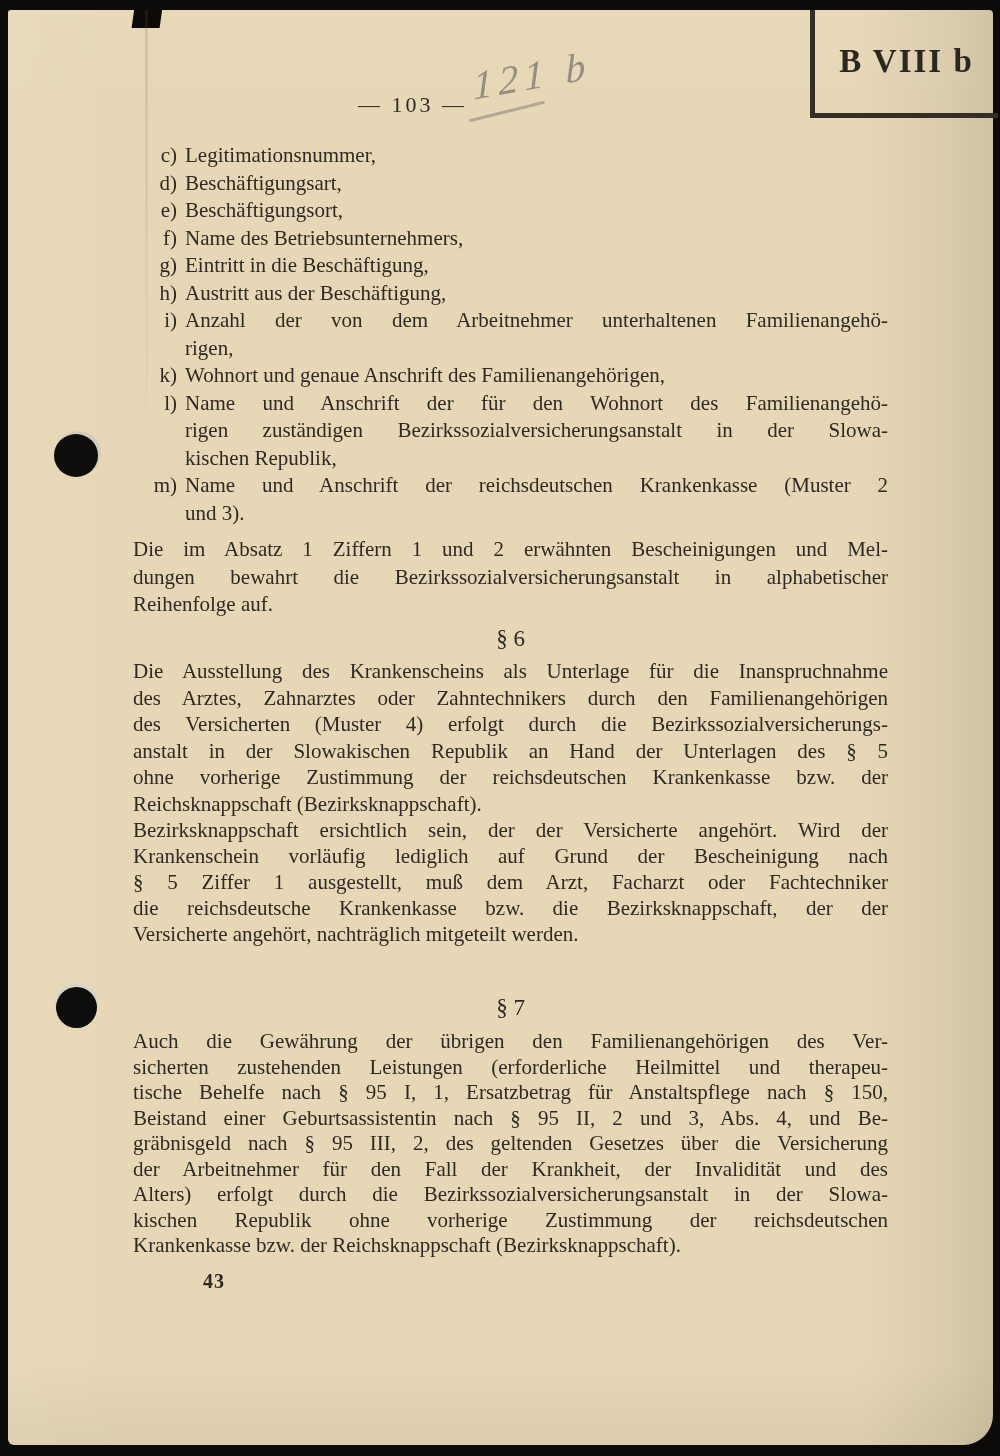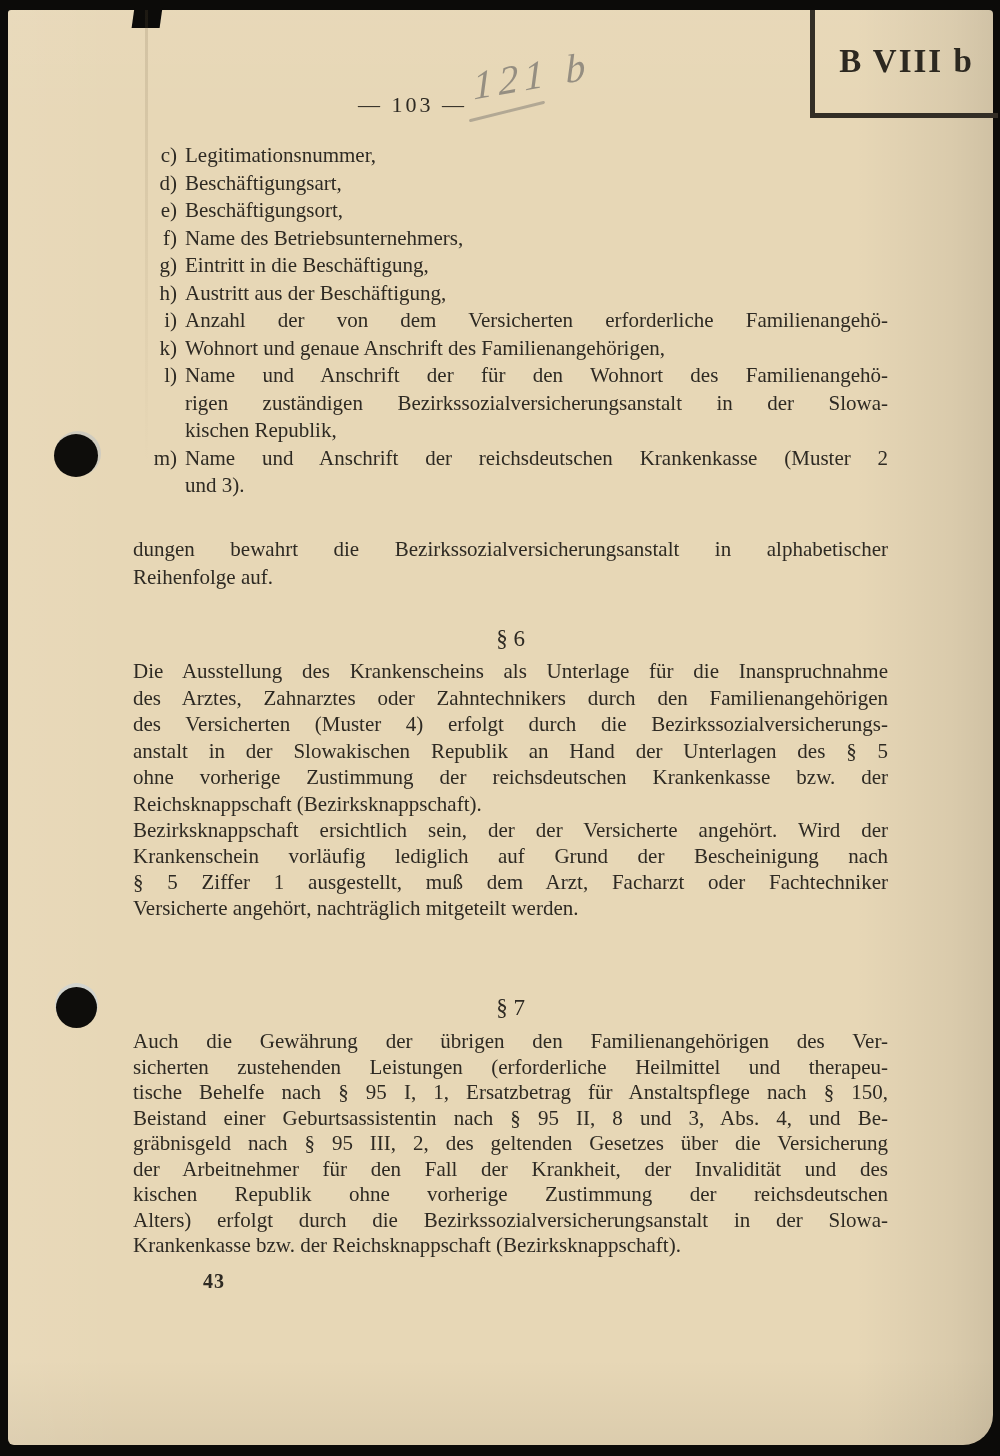--- a/index.html
+++ b/index.html
@@ -92,68 +92,71 @@
       <div class="li">
         <span class="lbl">g)</span>
         <div class="ln last">Eintritt in die Beschäftigung,</div>
       </div>
       <div class="li">
         <span class="lbl">h)</span>
         <div class="ln last">Austritt aus der Beschäftigung,</div>
       </div>
       <div class="li">
         <span class="lbl">i)</span>
-        <div class="ln">Anzahl der von dem Versicherten erforderliche Familienangehö-</div>
+        <div class="ln">Anzahl der von dem Arbeitnehmer unterhaltenen Familienangehö-</div>
+        <div class="ln last">rigen,</div>
       </div>
       <div class="li">
         <span class="lbl">k)</span>
         <div class="ln last">Wohnort und genaue Anschrift des Familienangehörigen,</div>
       </div>
       <div class="li">
         <span class="lbl">l)</span>
         <div class="ln">Name und Anschrift der für den Wohnort des Familienangehö-</div>
         <div class="ln">rigen zuständigen Bezirkssozialversicherungsanstalt in der Slowa-</div>
         <div class="ln last">kischen Republik,</div>
       </div>
       <div class="li">
         <span class="lbl">m)</span>
         <div class="ln">Name und Anschrift der reichsdeutschen Krankenkasse (Muster 2</div>
         <div class="ln last">und 3).</div>
       </div>
     </div>
 
   <div id="para-absatz" class="para">
+      <div class="ln">Die im Absatz 1 Ziffern 1 und 2 erwähnten Bescheinigungen und Mel-</div>
       <div class="ln">dungen bewahrt die Bezirkssozialversicherungsanstalt in alphabetischer</div>
       <div class="ln last">Reihenfolge auf.</div>
     </div>
   <div id="h6" class="sechead">§ 6</div>
   <div id="para-s6" class="para">
       <div class="ln">Die Ausstellung des Krankenscheins als Unterlage für die Inanspruchnahme</div>
       <div class="ln">des Arztes, Zahnarztes oder Zahntechnikers durch den Familienangehörigen</div>
       <div class="ln">des Versicherten (Muster 4) erfolgt durch die Bezirkssozialversicherungs-</div>
       <div class="ln">anstalt in der Slowakischen Republik an Hand der Unterlagen des § 5</div>
       <div class="ln">ohne vorherige Zustimmung der reichsdeutschen Krankenkasse bzw. der</div>
       <div class="ln last">Reichsknappschaft (Bezirksknappschaft).</div>
     </div>
   <div id="para-aus" class="para">
       <div class="ln">Bezirksknappschaft ersichtlich sein, der der Versicherte angehört. Wird der</div>
       <div class="ln">Krankenschein vorläufig lediglich auf Grund der Bescheinigung nach</div>
       <div class="ln">§ 5 Ziffer 1 ausgestellt, muß dem Arzt, Facharzt oder Fachtechniker</div>
+      <div class="ln">die reichsdeutsche Krankenkasse bzw. die Bezirksknappschaft, der der</div>
       <div class="ln last">Versicherte angehört, nachträglich mitgeteilt werden.</div>
     </div>
   <div id="h7" class="sechead">§ 7</div>
   <div id="para-s7" class="para">
       <div class="ln">Auch die Gewährung der übrigen den Familienangehörigen des Ver-</div>
       <div class="ln">sicherten zustehenden Leistungen (erforderliche Heilmittel und therapeu-</div>
       <div class="ln">tische Behelfe nach § 95 I, 1, Ersatzbetrag für Anstaltspflege nach § 150,</div>
-      <div class="ln">Beistand einer Geburtsassistentin nach § 95 II, 8 und 3, Abs. 4, und Be-</div>
+      <div class="ln">Beistand einer Geburtsassistentin nach § 95 II, 2 und 3, Abs. 4, und Be-</div>
       <div class="ln">gräbnisgeld nach § 95 III, 2, des geltenden Gesetzes über die Versicherung</div>
       <div class="ln">der Arbeitnehmer für den Fall der Krankheit, der Invalidität und des</div>
+      <div class="ln">Alters) erfolgt durch die Bezirkssozialversicherungsanstalt in der Slowa-</div>
       <div class="ln">kischen Republik ohne vorherige Zustimmung der reichsdeutschen</div>
-      <div class="ln">Alters) erfolgt durch die Bezirkssozialversicherungsanstalt in der Slowa-</div>
       <div class="ln last">Krankenkasse bzw. der Reichsknappschaft (Bezirksknappschaft).</div>
     </div>
 
   <div class="folio">43</div>
 
   <div class="hole hole1"></div>
   <div class="hole hole2"></div>
 </div>
 
 </body></html>

